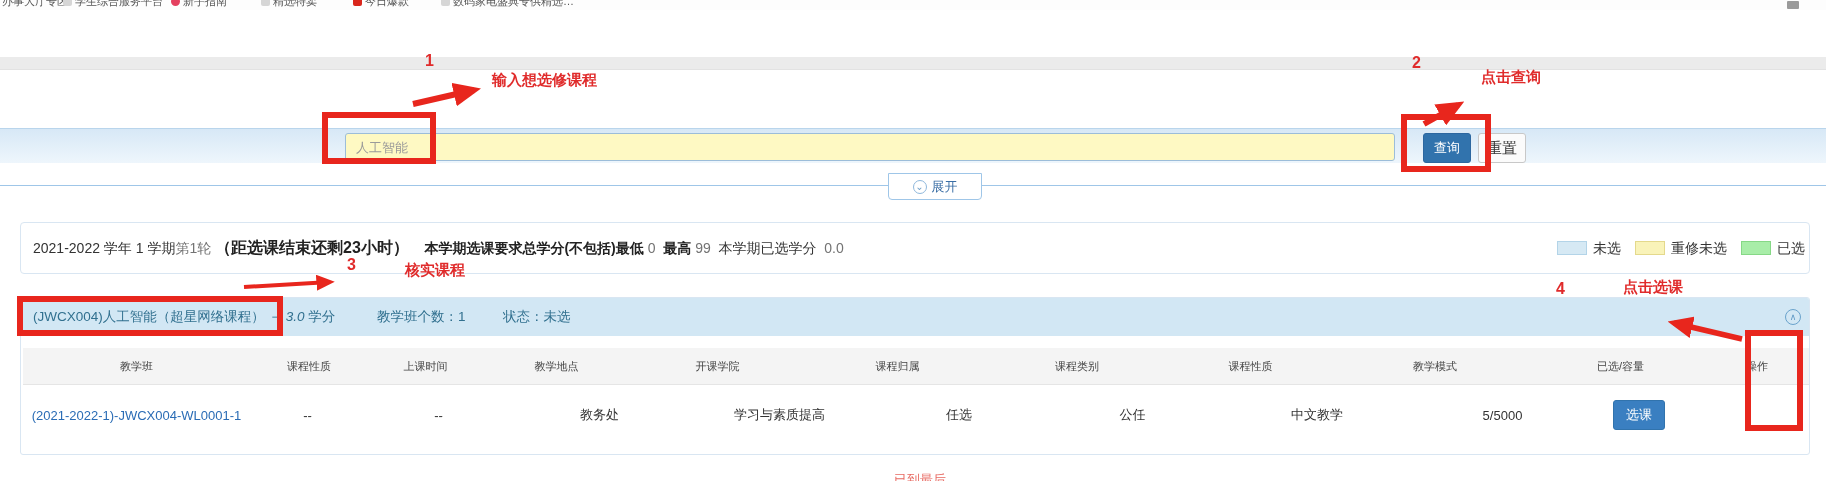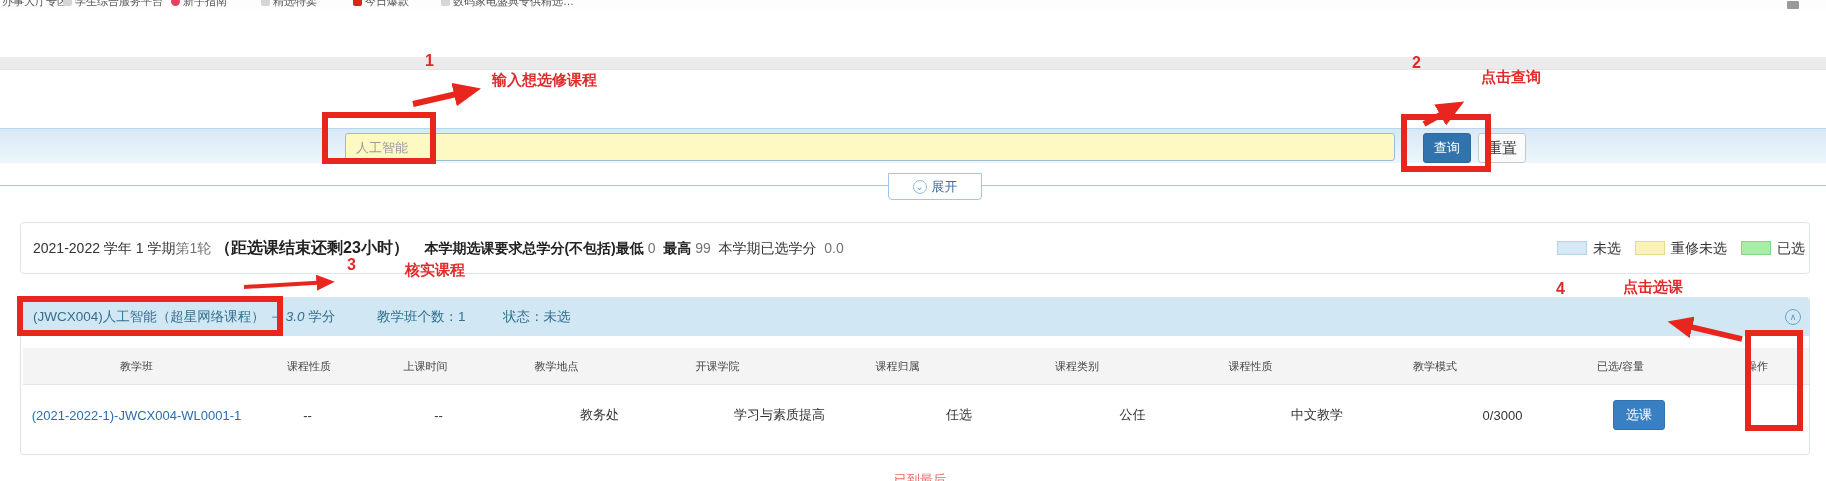--- a/index.html
+++ b/index.html
@@ -145,21 +145,21 @@
       </div>
       <div class="trow">
         <div class="cell c0 linkcell">(2021-2022-1)-JWCX004-WL0001-1</div>
         <div class="cell c2">--</div>
         <div class="cell c3">--</div>
         <div class="cell c4">教务处</div>
         <div class="cell c5">学习与素质提高</div>
         <div class="cell c6">任选</div>
         <div class="cell c7">公任</div>
         <div class="cell c8">中文教学</div>
-        <div class="cell c9">0/3000</div>
+        <div class="cell c9">5/5000</div>
         <div class="cell c10">
           <span class="btn-select">选课</span>
         </div>
       </div>
     </div>
   </div>
 
   <div class="endtext">已到最后</div>
 
   <span class="rednum" style="left:425px;top:52px;">1</span>

